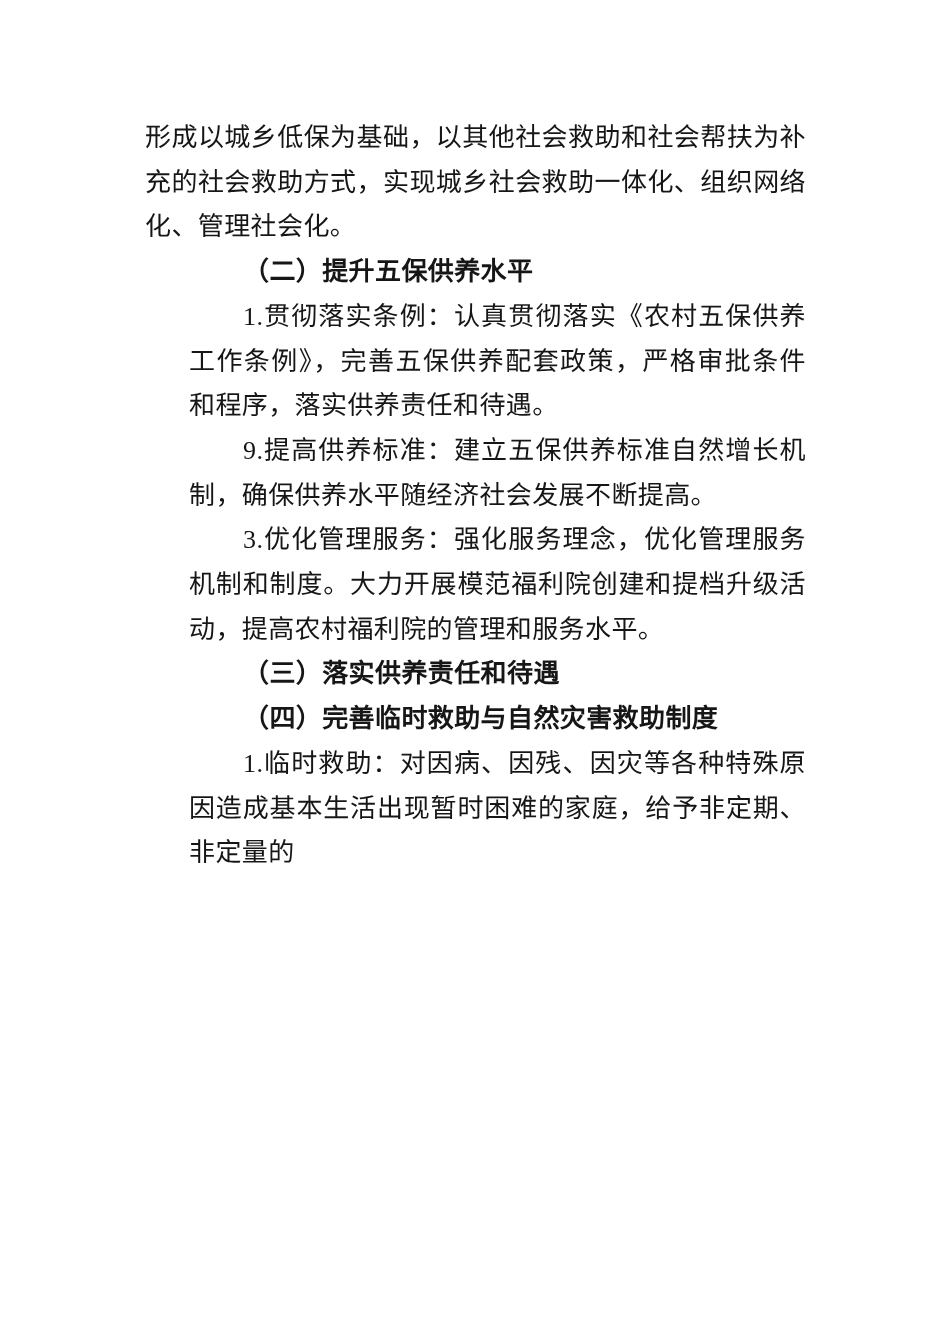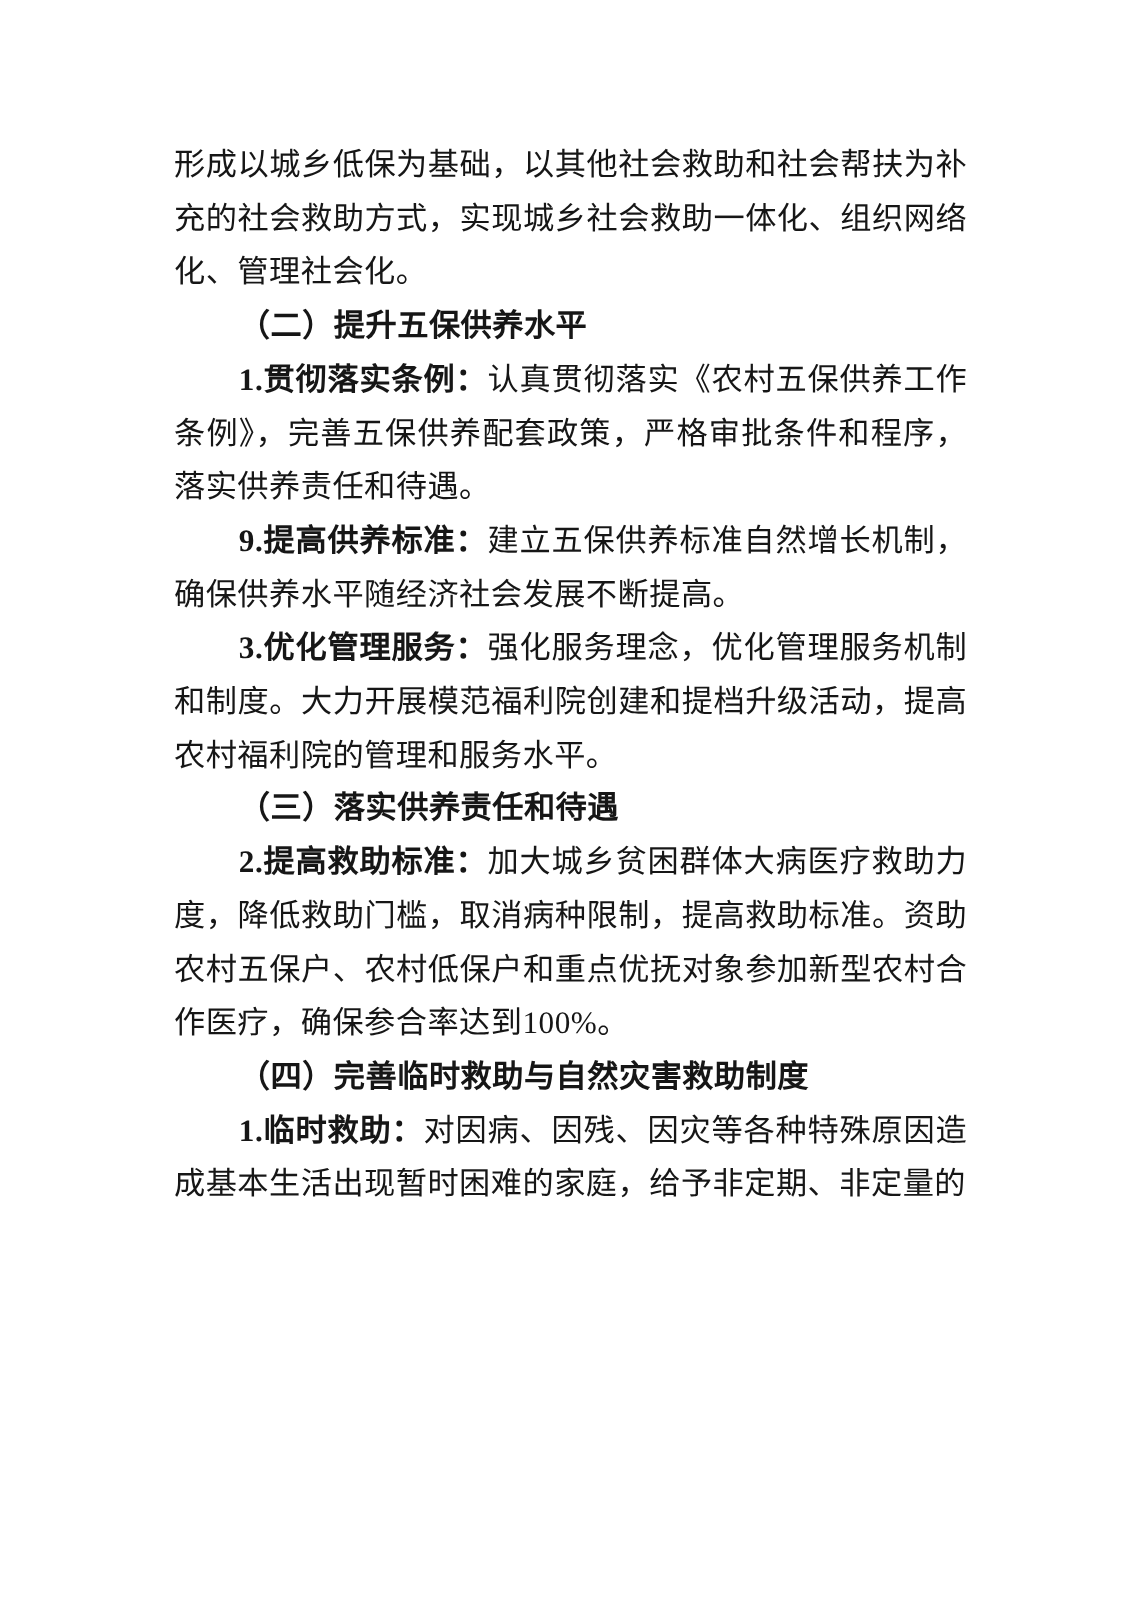--- a/index.html
+++ b/index.html
@@ -26,39 +26,39 @@
     margin: 0;
     padding: 0;
     font-size: 26px;
     line-height: 44.7px;
     text-align: justify;
     word-break: break-all;
     letter-spacing: 0.4px;
   }
   p.para.indent {
     text-indent: 54px;
+    margin-left: 44px;
   }
   p.para.heading {
     font-weight: 600;
   }
   .lead {
-    font-weight: 700;
+    font-weight: 400;
   }
   .normal {
     font-weight: inherit;
   }
 </style>
 </head>
 <body>
 
 <div class="page">
   <div class="content" id="doc-body">
       <p class="para body"><span class="normal">形成以城乡低保为基础，以其他社会救助和社会帮扶为补充的社会救助方式，实现城乡社会救助一体化、组织网络化、管理社会化。</span></p>
       <p class="para heading indent"><span class="normal">（二）提升五保供养水平</span></p>
       <p class="para body indent"><span class="lead">1.贯彻落实条例：</span><span class="normal">认真贯彻落实《农村五保供养工作条例》，完善五保供养配套政策，严格审批条件和程序，落实供养责任和待遇。</span></p>
       <p class="para body indent"><span class="lead">9.提高供养标准：</span><span class="normal">建立五保供养标准自然增长机制，确保供养水平随经济社会发展不断提高。</span></p>
       <p class="para body indent"><span class="lead">3.优化管理服务：</span><span class="normal">强化服务理念，优化管理服务机制和制度。大力开展模范福利院创建和提档升级活动，提高农村福利院的管理和服务水平。</span></p>
       <p class="para heading indent"><span class="normal">（三）落实供养责任和待遇</span></p>
-      <p class="para body indent"><span class="lead">2.提高救助标准：</span><span class="normal">加大城乡贫困群体大病医疗救助力度，降低救助门槛，取消病种限制，提高救助标准。资助农村五保户、农村低保户和重点优抚对象参加新型农村合作医疗，确保参合率达到100%。</span></p>
       <p class="para heading indent"><span class="normal">（四）完善临时救助与自然灾害救助制度</span></p>
       <p class="para body indent"><span class="lead">1.临时救助：</span><span class="normal">对因病、因残、因灾等各种特殊原因造成基本生活出现暂时困难的家庭，给予非定期、非定量的</span></p>
     </div>
 </div>
 
 </body></html>

